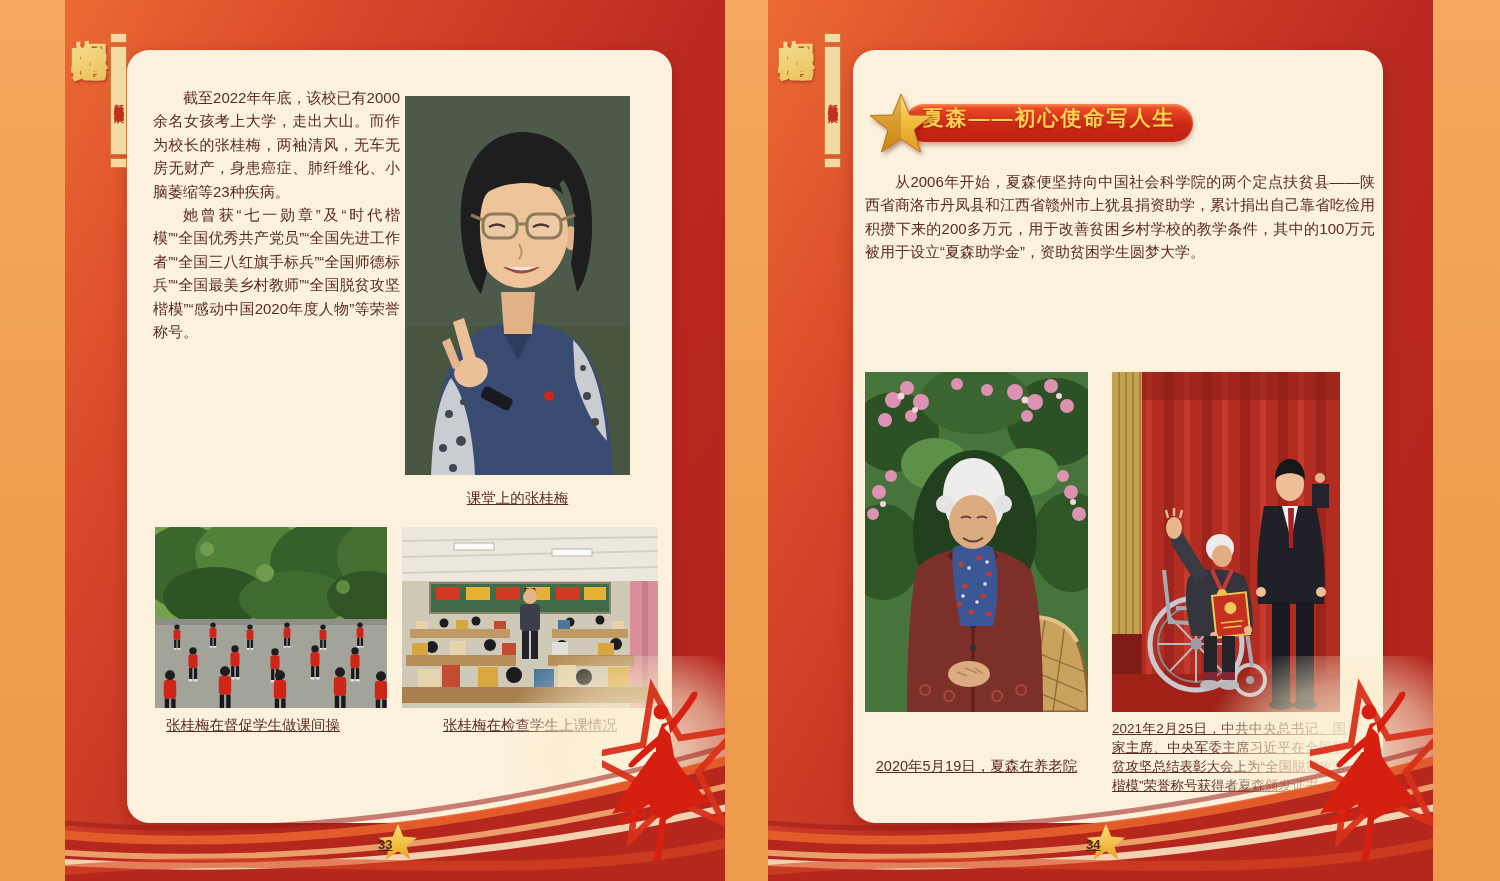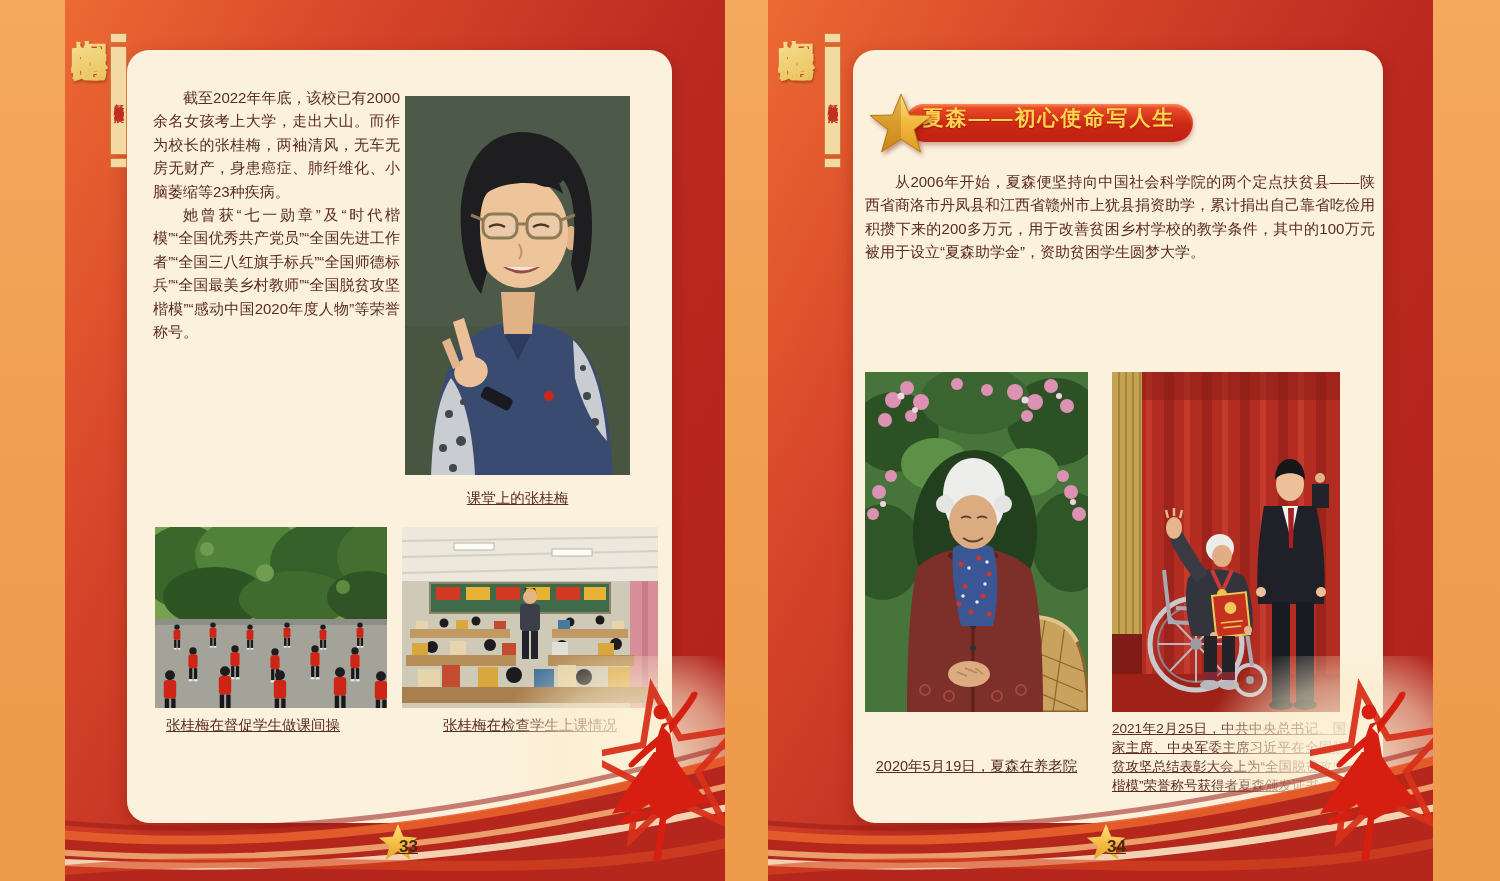--- a/index.html
+++ b/index.html
@@ -56,22 +56,22 @@
   .decor{position:absolute;left:0;bottom:0;width:100%;height:225px;z-index:3;pointer-events:none;}
   .stardancer{position:absolute;top:662px;width:135px;height:210px;z-index:4;pointer-events:none;}
   .page.left .stardancer{left:537px;}
   .page.right .stardancer{left:542px;}
 
   .pagestar{position:absolute;top:824px;width:40px;height:38px;z-index:5;}
   .page.left .pagestar{left:313px;}
   .page.right .pagestar{left:318px;}
   .pagestar .starshape{position:absolute;inset:0;background:linear-gradient(180deg,#fbe27a 0%,#f2bb42 55%,#e3a025 100%);
         clip-path:polygon(50% 0%,63% 33%,98% 36%,71% 58%,81% 94%,50% 72%,19% 94%,29% 58%,2% 36%,37% 33%);}
-  .pagestar .num{position:absolute;left:0;right:0;top:13px;text-align:right;
-                 font-size:17px;font-weight:bold;color:#4a2a08;z-index:1;text-decoration:underline;}
+  .pagestar .num{position:absolute;left:0;right:0;top:13px;text-align:left;
+                 font-size:13px;font-weight:bold;color:#4a2a08;z-index:1;text-decoration:underline;}
 </style>
 </head>
 <body>
 
 <svg width="0" height="0" style="position:absolute" aria-hidden="true">
   <defs>
     <linearGradient id="goldg" x1="0" y1="0" x2="0" y2="1">
       <stop offset="0" stop-color="#fce27c"></stop>
         <stop offset=".5" stop-color="#f2b93e"></stop>
         <stop offset="1" stop-color="#e09a22"></stop>

